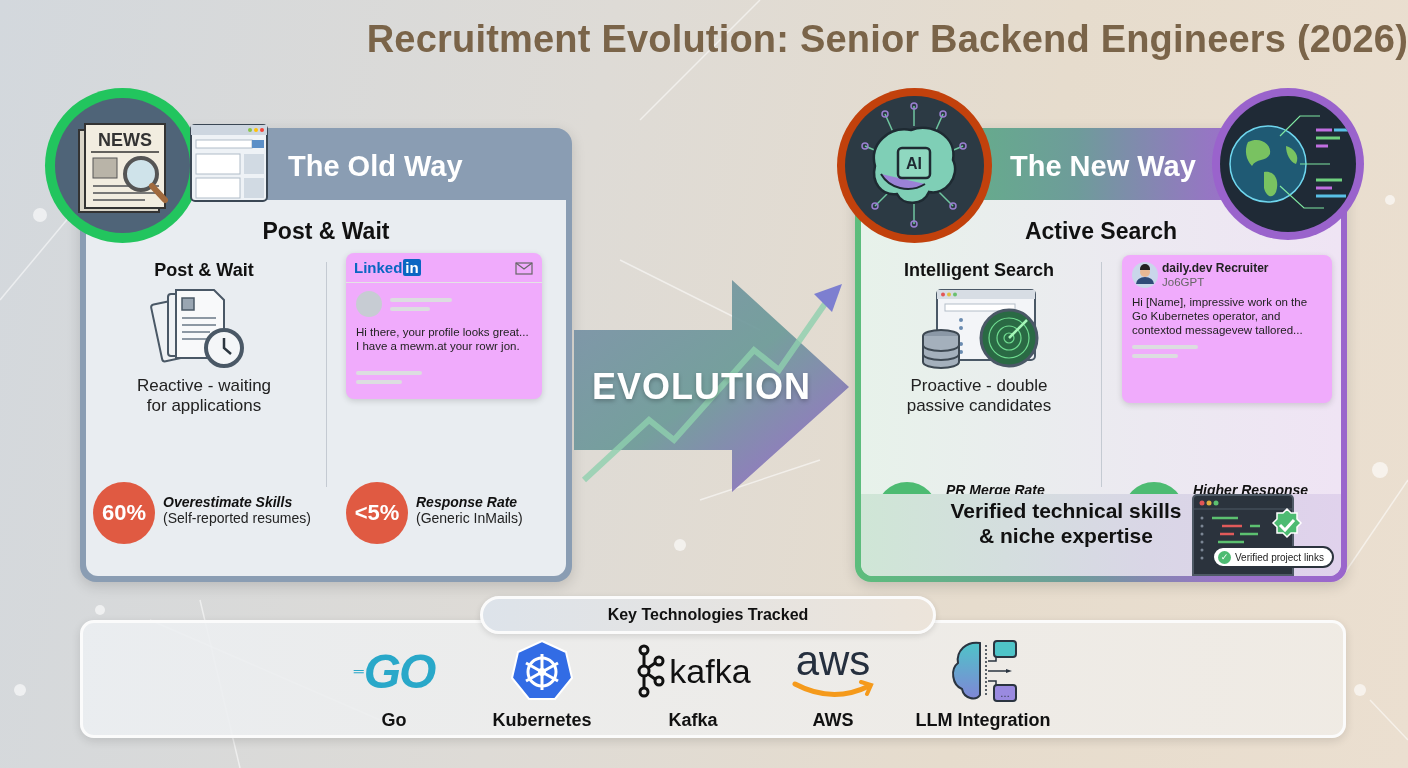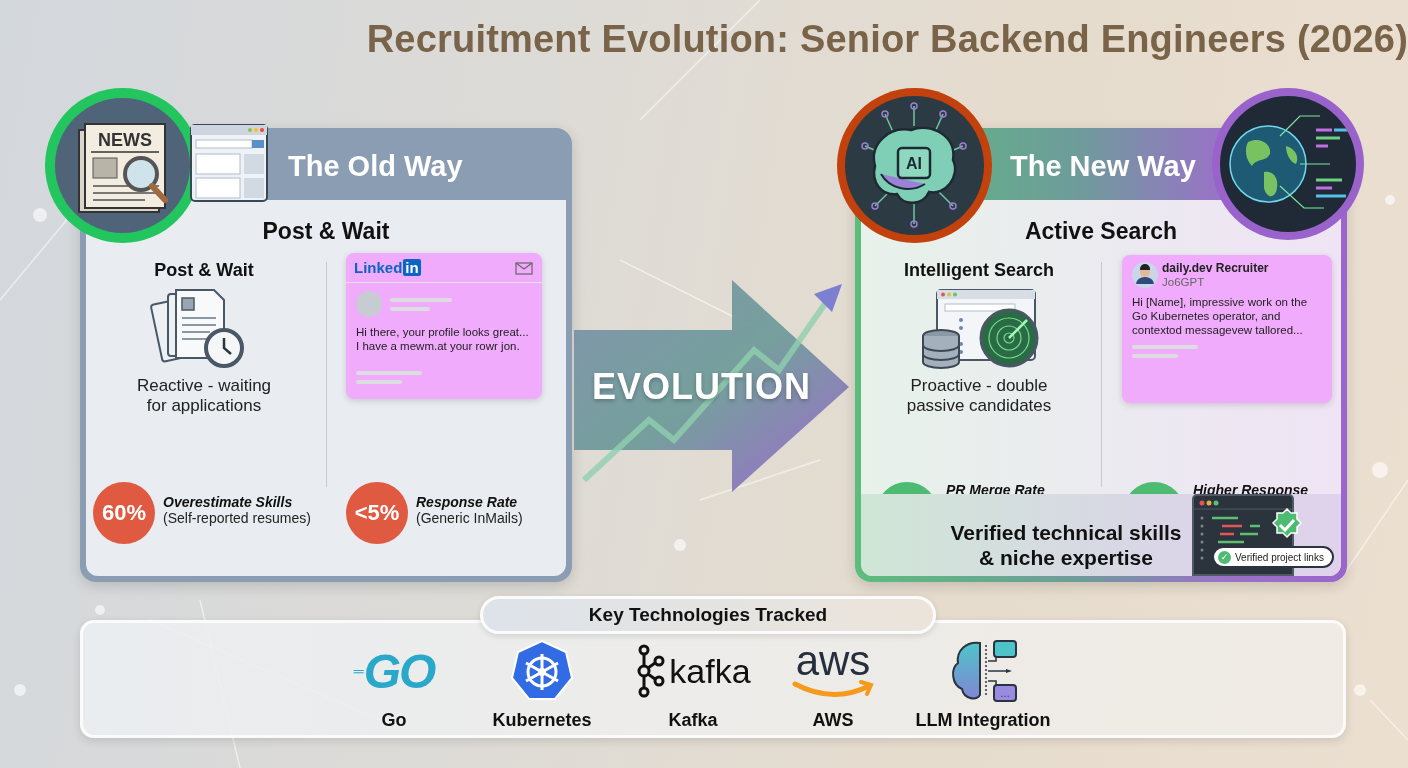--- a/index.html
+++ b/index.html
@@ -63,21 +63,21 @@
   
   .evo { position: absolute; left: 574px; top: 280px; width: 280px; height: 215px; }
   .evo-label { position: absolute; left: 592px; top: 366px; font-size: 36px; font-weight: bold; color: #fff; letter-spacing: 1px; text-shadow: 0 2px 4px rgba(0,0,0,0.25); }
 
   
   .tech-box { position: absolute; left: 80px; top: 620px; width: 1266px; height: 118px; border-radius: 14px;
     background: linear-gradient(90deg, rgba(236,239,242,0.9), rgba(240,236,230,0.9)); border: 3px solid #fbfbfb;
     box-shadow: 0 3px 10px rgba(0,0,0,0.12); }
   .tech-title-pill { position: absolute; left: 480px; top: 596px; width: 456px; height: 38px; border-radius: 20px;
     background: linear-gradient(90deg, #dde3ea, #ece4da); border: 3px solid #fbfbfb; box-shadow: 0 2px 6px rgba(0,0,0,0.12);
-    text-align: center; font-size: 19px; font-weight: bold; color: #111; line-height: 32px; }
+    text-align: center; font-size: 16px; font-weight: bold; color: #111; line-height: 32px; }
   .tech-item { position: absolute; top: 640px; width: 150px; text-align: center; }
   .tech-logo { height: 62px; display: flex; align-items: center; justify-content: center; }
   .tech-label { margin-top: 8px; font-size: 18px; font-weight: bold; color: #111; }
 </style>
 </head>
 <body>
 
 <svg class="bg-lines" width="1408" height="768">
   <g stroke="#ffffff" stroke-opacity="0.55" stroke-width="1.5" fill="none">
     <line x1="0" y1="300" x2="150" y2="120"></line>
@@ -304,21 +304,21 @@
           <div class="stat-label">Higher Response</div>
           <div class="stat-sub">
             <div>(Personalized, double</div>
             <div>opt-in)</div>
           </div>
         </div>
       </div>
     </div>
 
     <div class="footer-band">
-      <div class="footer-text" style="left:80px;top:26px;width:250px">
+      <div class="footer-text" style="left:80px;top:4px;width:250px">
         <div>Verified technical skills</div>
         <div>&amp; niche expertise</div>
       </div>
       <div style="position:absolute;left:331px;top:0;width:102px;height:82px;background:#2b333d;border:2px solid #4f5a66;border-radius:5px 5px 0 0">
         <svg width="98" height="78" viewBox="0 0 98 78">
           <circle cx="8" cy="7" r="2.5" fill="#e25555"></circle>
             <circle cx="15" cy="7" r="2.5" fill="#e0b040"></circle>
             <circle cx="22" cy="7" r="2.5" fill="#5cc070"></circle>
           <line x1="0" y1="13" x2="98" y2="13" stroke="#4f5a66"></line>
           <g fill="#7b8694">

